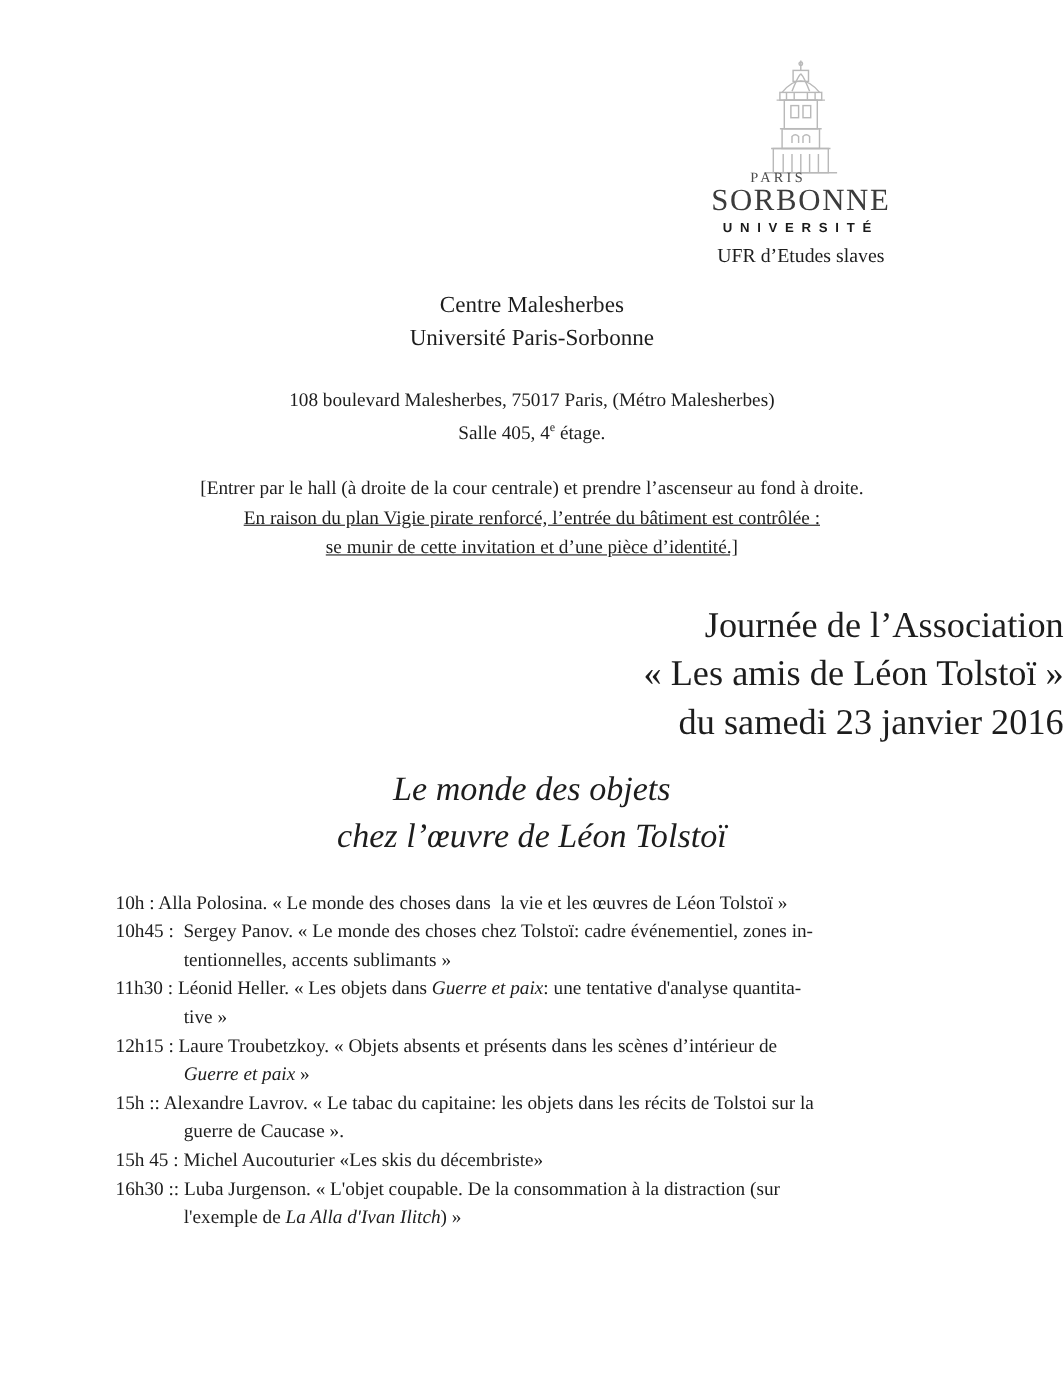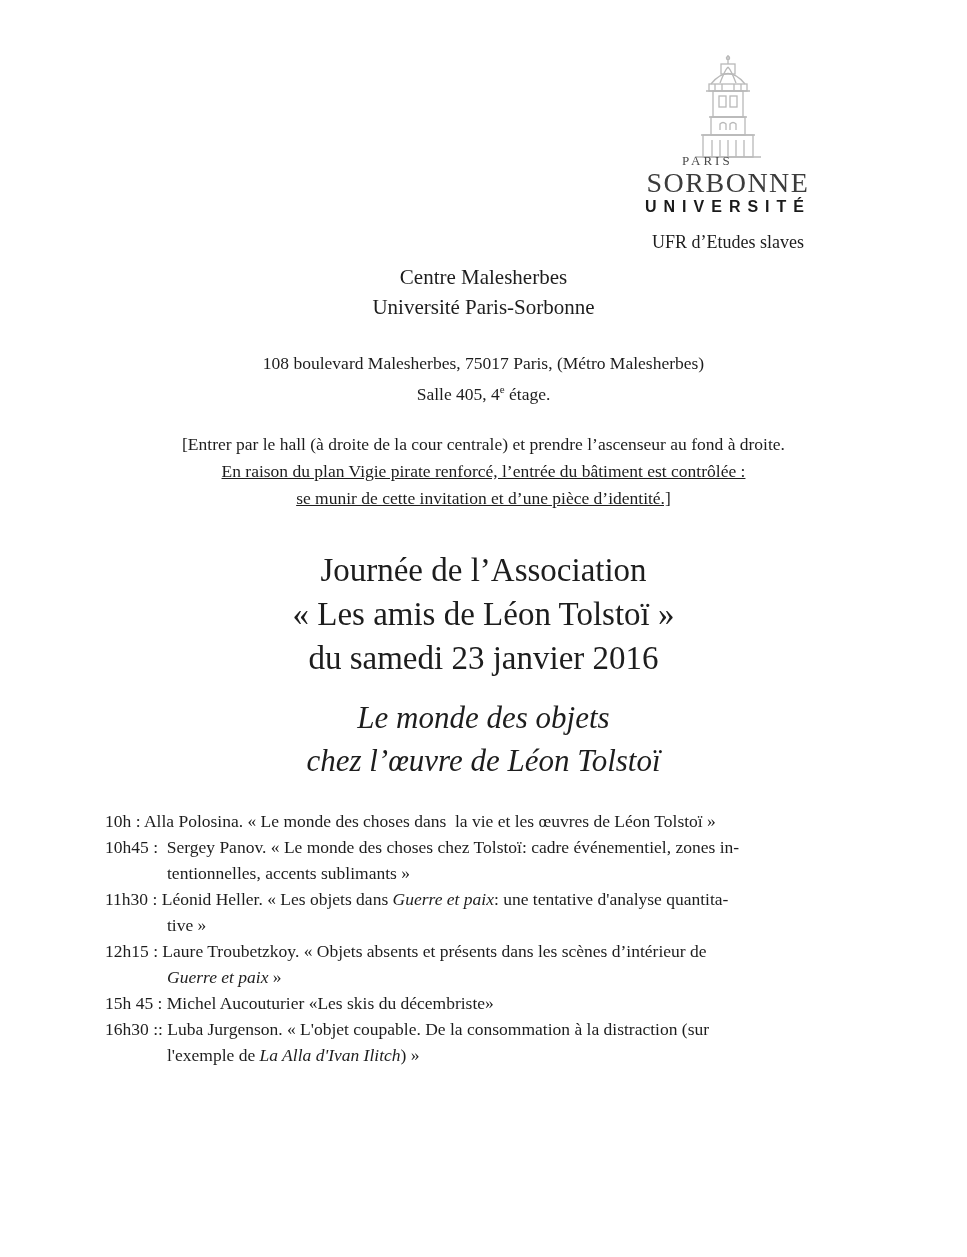--- a/index.html
+++ b/index.html
@@ -32,30 +32,30 @@
     line-height:14px;
   }
   .logo-sorbonne {
     font-size:28px;
     letter-spacing:1.5px;
     color:#3c3c3c;
     line-height:30px;
   }
   .logo-universite {
     font-family:"Liberation Sans", sans-serif;
-    font-size:16px;
+    font-size:12px;
     font-weight:bold;
     letter-spacing:7px;
     color:#1a1a1a;
     line-height:18px;
   }
   .logo-ufr {
     font-size:18px;
     color:#1d1d1d;
-    margin-top:15px;
+    margin-top:5px;
     line-height:22px;
   }
 
   
   .uni-header {
     padding-top:262px;
     text-align:center;
     font-size:21px;
     line-height:30px;
   }
@@ -70,21 +70,21 @@
     margin-top:24px;
     text-align:center;
     font-size:17.5px;
     line-height:27px;
   }
   .underlined { text-decoration:underline; }
 
   
   .title {
     margin-top:36px;
-    text-align:center;
+    text-align:right;
     font-size:33px;
     line-height:44px;
   }
   .subtitle {
     margin-top:16px;
     text-align:center;
     font-size:31px;
     line-height:43px;
     font-style:italic;
   }
@@ -173,18 +173,20 @@
   </div>
 
   <div class="program">
       <div class="program-item"><span>10h : Alla Polosina. « Le monde des choses dans  la vie et les œuvres de Léon Tolstoï »</span></div>
       <div class="program-item"><span>10h45 :  Sergey Panov. « Le monde des choses chez Tolstoï: cadre événementiel, zones in-
 tentionnelles, accents sublimants »</span></div>
       <div class="program-item"><span>11h30 : Léonid Heller. « Les objets dans </span><span class="it">Guerre et paix</span><span>: une tentative d'analyse quantita-
 tive »</span></div>
       <div class="program-item"><span>12h15 : Laure Troubetzkoy. « Objets absents et présents dans les scènes d’intérieur de
 </span><span class="it">Guerre et paix</span><span> »</span></div>
+      <div class="program-item"><span>15h :: Alexandre Lavrov. « Le tabac du capitaine: les objets dans les récits de Tolstoi sur la
+guerre de Caucase ».</span></div>
       <div class="program-item"><span>15h 45 : Michel Aucouturier «Les skis du décembriste»</span></div>
       <div class="program-item"><span>16h30 :: Luba Jurgenson. « L'objet coupable. De la consommation à la distraction (sur
 l'exemple de </span><span class="it">La Alla d'Ivan Ilitch</span><span>) »</span></div>
     </div>
 
 </div>
 
 </body></html>

